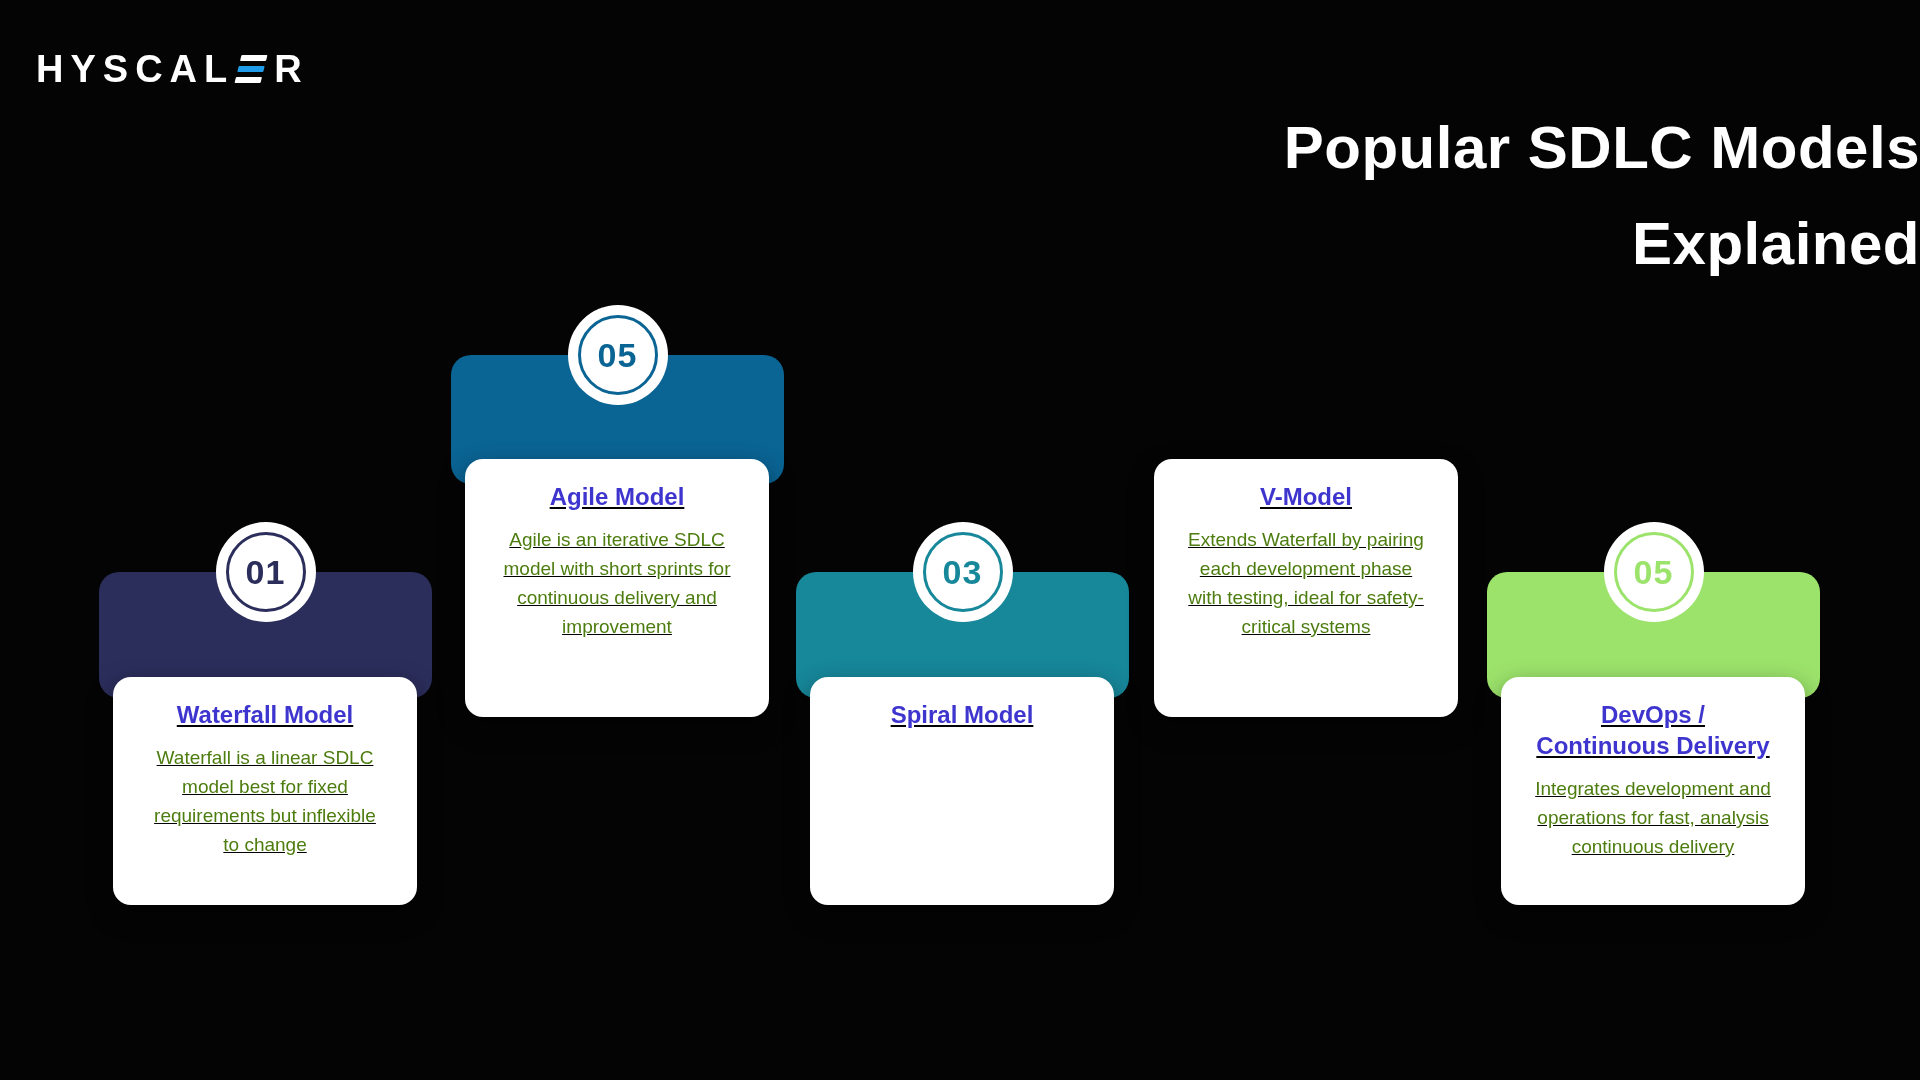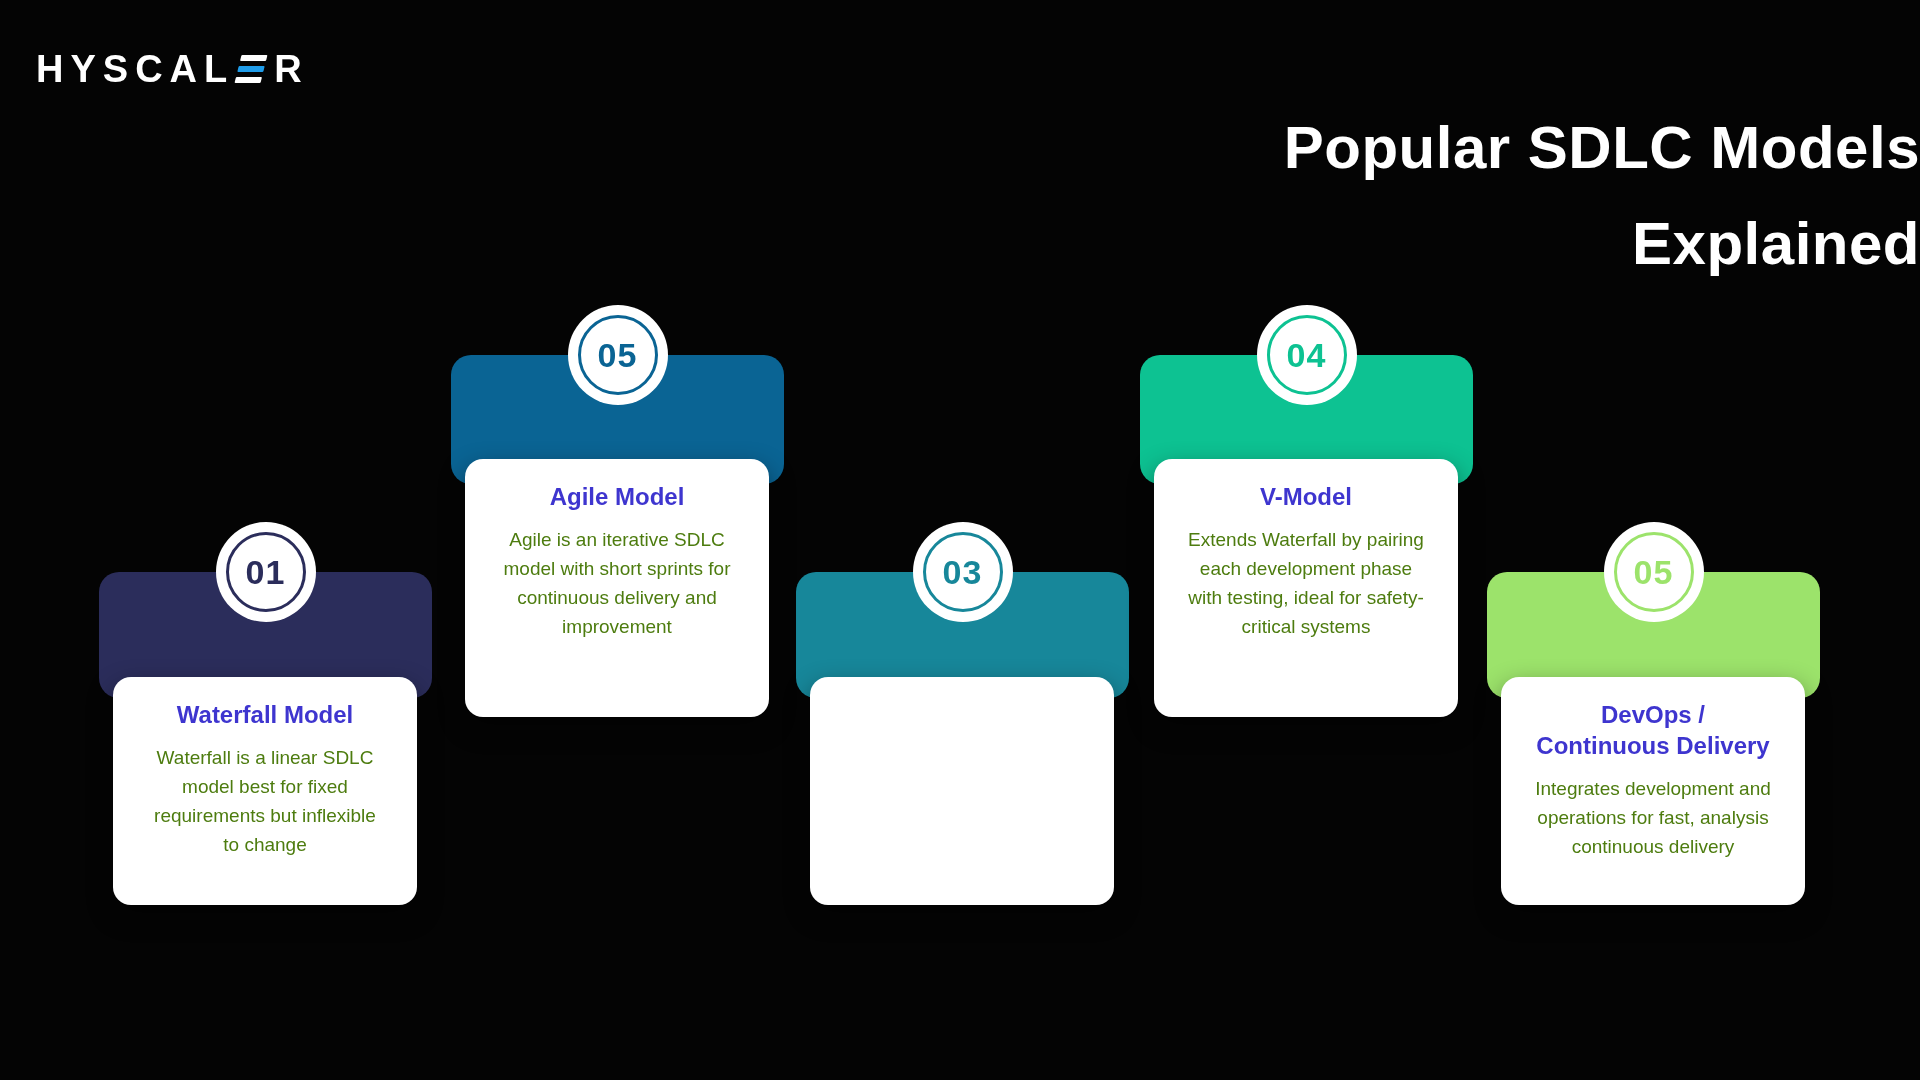--- a/index.html
+++ b/index.html
@@ -92,20 +92,21 @@
     position: absolute;
     left: 14px;
     width: 304px;
     background: #ffffff;
     border-radius: 18px;
     box-sizing: border-box;
     text-align: center;
     padding: 22px 33px 0;
     z-index: 2;
     box-shadow: 0 10px 26px rgba(0,0,0,0.45);
+    text-decoration: underline;
   }
   .card.high .panel { top: 104px; height: 258px; }
   .card.low  .panel { top: 105px; height: 228px; }
 
   .panel .card-title {
     margin: 0 0 13px;
     font-size: 24px;
     line-height: 31px;
     font-weight: bold;
     color: var(--title-color, #3e35cf);
@@ -169,29 +170,25 @@
     </div>
   </div>
 
   <div class="card low c2" style="--c: #17879a;">
     <div class="header">
       <div class="badge">
         <div class="ring">03</div>
       </div>
     </div>
     <div class="panel">
+      <h3 class="card-title">Spiral Model</h3>
     </div>
   </div>
 
   <div class="card high c3" style="--c: #0dc292;">
-    <div class="header">
-      <div class="badge">
-        <div class="ring">04</div>
-      </div>
-    </div>
     <div class="panel">
       <h3 class="card-title">V-Model</h3>
       <p class="card-body">Extends Waterfall by pairing each development phase with testing, ideal for safety-critical systems</p>
     </div>
   </div>
 
   <div class="card low c4" style="--c: #9ce36b;">
     <div class="header">
       <div class="badge">
         <div class="ring">05</div>

